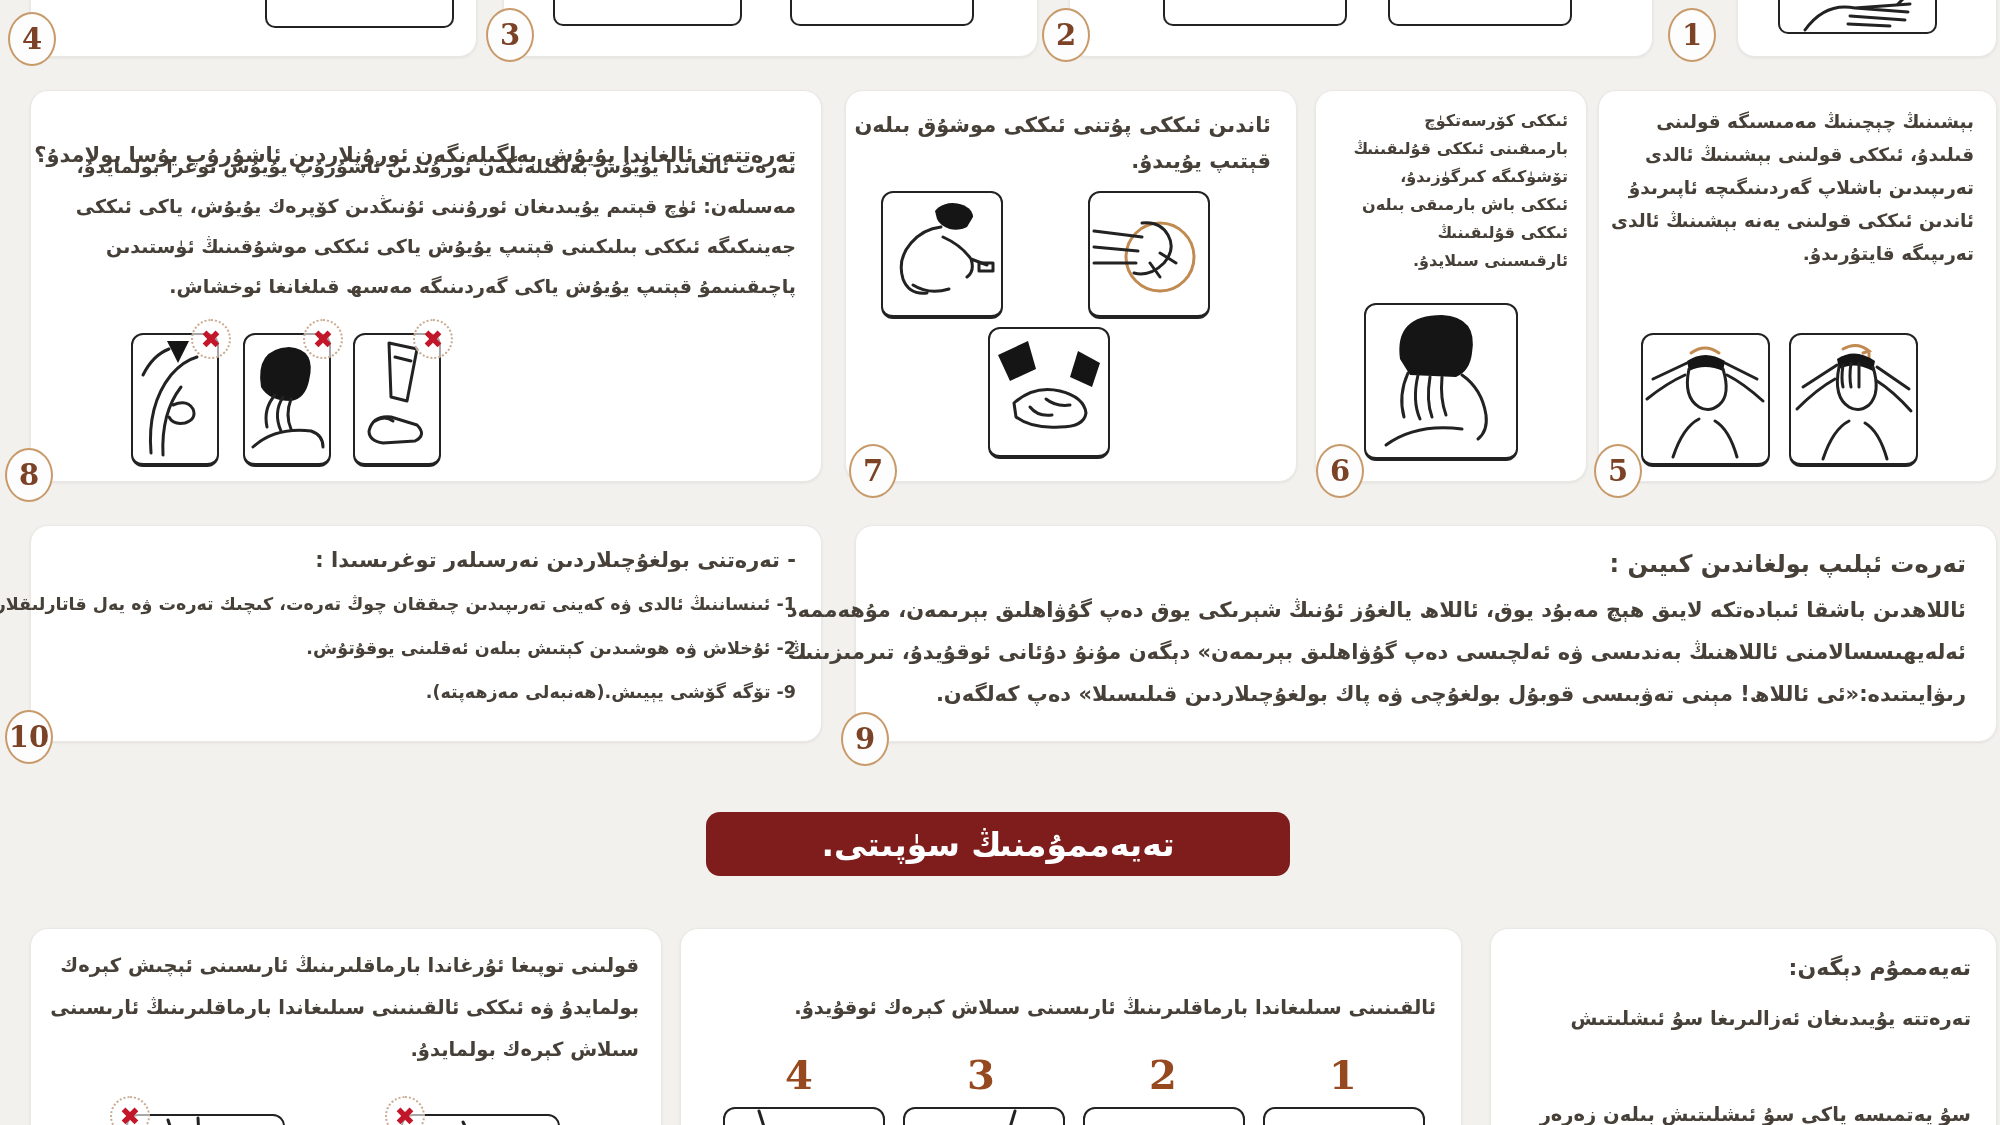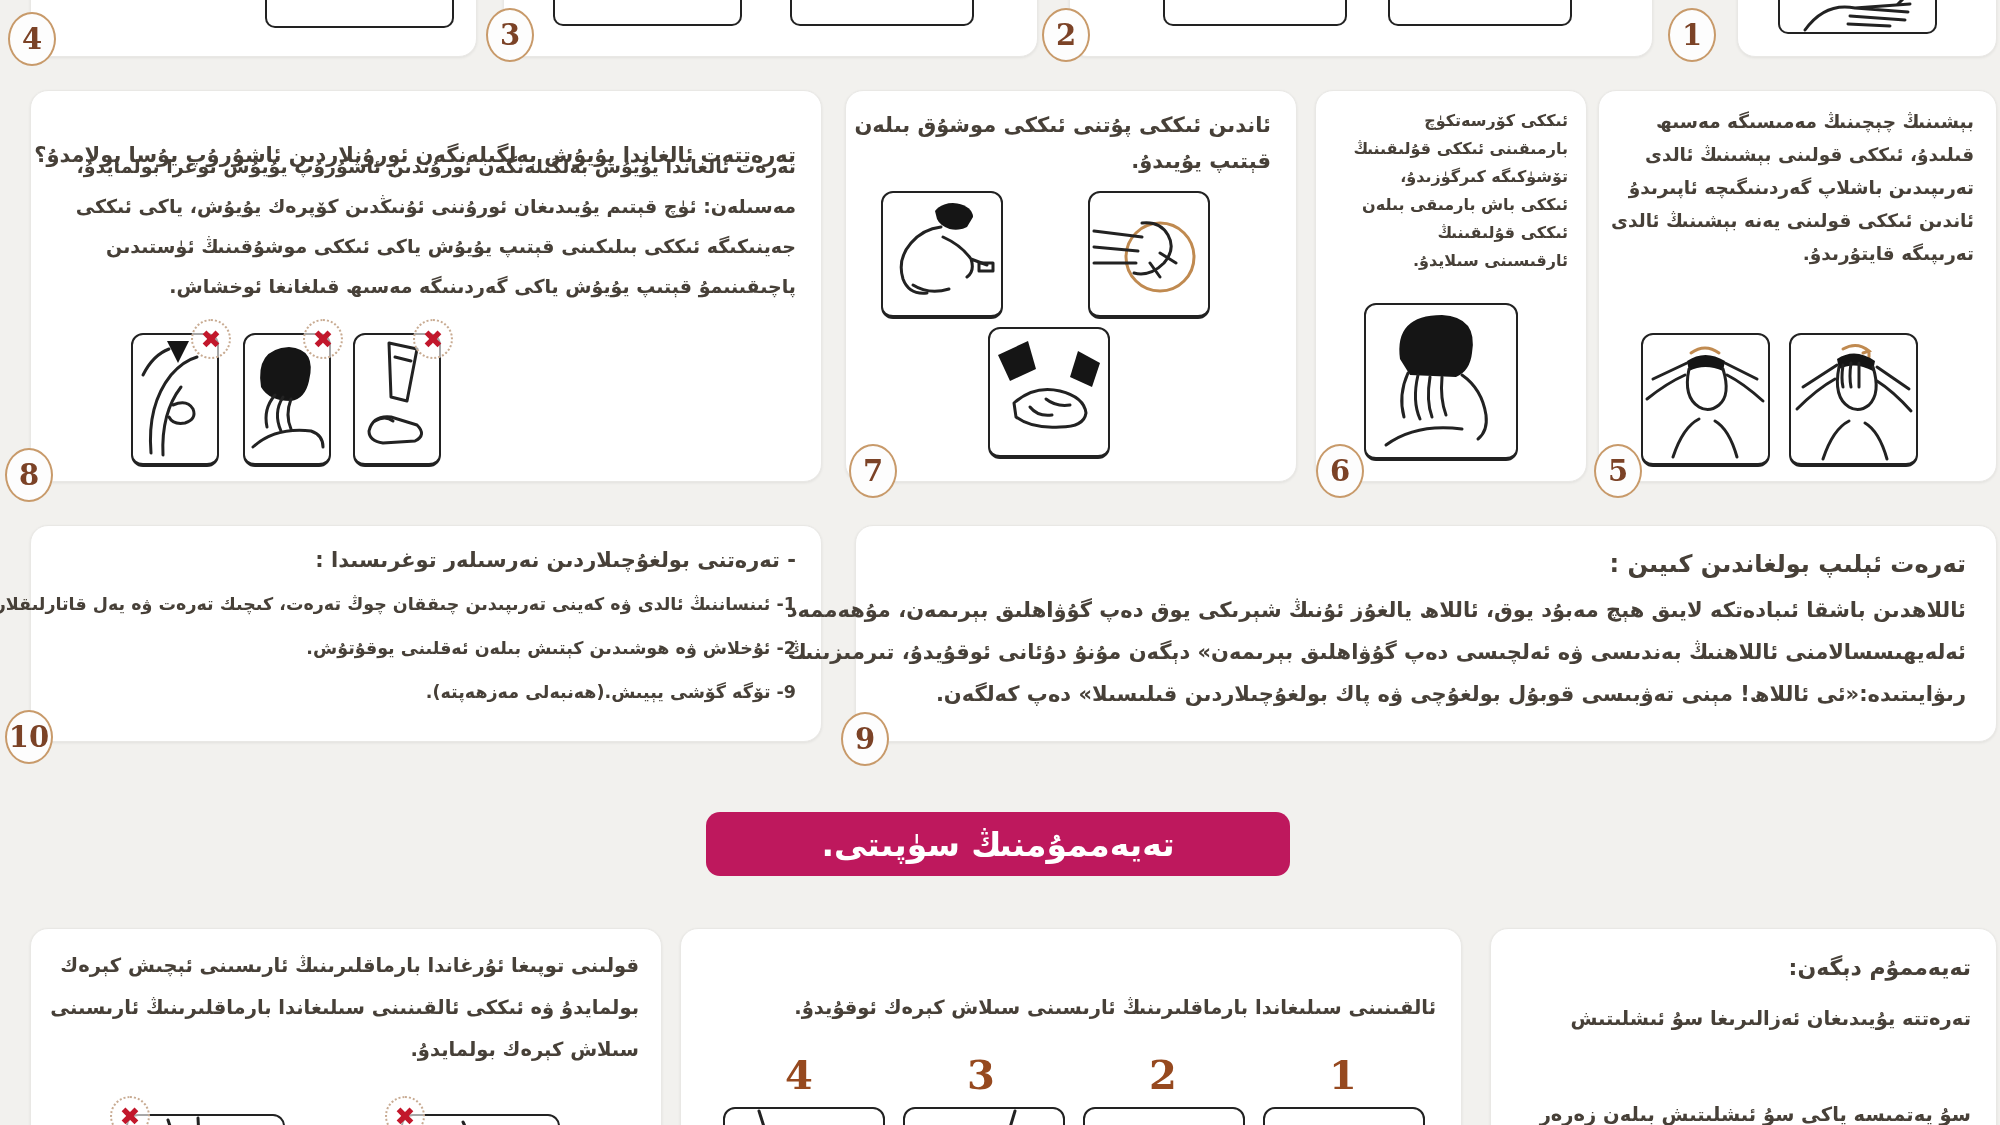--- a/index.html
+++ b/index.html
@@ -17,21 +17,21 @@
   .pic{position:absolute;background:#fff;border:2.5px solid #222;
        border-bottom-width:4px;border-radius:12px;}
   .pic svg{width:100%;height:100%;display:block;}
   .xmark{position:absolute;width:36px;height:36px;border:2px dotted #c8ab92;
          border-radius:50%;color:#c2172b;font-size:25px;font-weight:bold;
          display:flex;align-items:center;justify-content:center;z-index:4;
          background:rgba(255,255,255,.6);}
   .tcut{position:absolute;top:0;background:#fff;border:2.5px solid #222;
         border-top:none;border-radius:0 0 10px 10px;z-index:3;}
   .banner{position:absolute;left:706px;top:812px;width:584px;height:64px;
-          background:#be185d;border-radius:14px;display:flex;align-items:center;
+          background:#7f1d1d;border-radius:14px;display:flex;align-items:center;
           justify-content:center;color:#fff;font-size:33px;font-weight:bold;}
   .stepnum{position:absolute;font-size:40px;font-weight:bold;color:#96491f;
            font-family:"DejaVu Serif",serif;}
   .sketch{stroke:#222;fill:none;stroke-width:3;stroke-linecap:round;stroke-linejoin:round;}
   .dark{fill:#151515;stroke:none;}
   .accent{stroke:#c08a50;fill:none;stroke-width:3;stroke-linecap:round;}
 </style>
 </head>
 <body>
 
@@ -140,21 +140,21 @@
         <path class="dark" d="M34 54 Q28 10 76 10 Q112 12 106 48 Q104 66 90 72 L44 70 Z"></path>
         <path class="sketch" d="M52 70 q-6 26 2 44 M64 72 q-4 24 2 40 M76 72 q-2 22 4 38 M42 68 q-10 22 -4 44"></path>
         <path class="sketch" d="M96 70 Q116 84 120 110 Q122 126 112 134"></path>
         <path class="sketch" d="M20 140 Q50 118 96 124"></path>
       </svg>
     </div>
   </div>
   <div class="badge" style="left:1316px;top:444px;">6</div>
 
   <div class="card" style="left:1598px;top:90px;width:397px;height:390px;">
-    <div class="txt" style="right:22px;top:20px;font-size:18.5px;">بېشىنىڭ چېچىنىڭ مەمىسىگە مەسىھ</div>
+    <div class="txt" style="right:22px;top:20px;font-size:18.5px;">بېشىنىڭ چېچىنىڭ مەمىسىگە قولىنى</div>
     <div class="txt" style="right:22px;top:53px;font-size:18.5px;">قىلىدۇ، ئىككى قولىنى بېشىنىڭ ئالدى</div>
     <div class="txt" style="right:22px;top:86px;font-size:18.5px;">تەرىپىدىن باشلاپ گەردىنىگىچە ئاپىرىدۇ</div>
     <div class="txt" style="right:22px;top:119px;font-size:18.5px;">ئاندىن ئىككى قولىنى يەنە بېشىنىڭ ئالدى</div>
     <div class="txt" style="right:22px;top:152px;font-size:18.5px;">تەرىپىگە قايتۇرىدۇ.</div>
 
     <div class="pic" style="left:42px;top:242px;width:125px;height:128px;">
       <svg viewBox="0 0 125 128">
         <path class="accent" d="M48 18 q14 -10 28 0"></path>
         <path class="dark" d="M44 26 Q62 14 82 26 L80 36 Q62 28 46 36 Z"></path>
         <path class="sketch" d="M46 34 Q40 62 56 72 Q66 78 76 70 Q88 60 80 34"></path>

